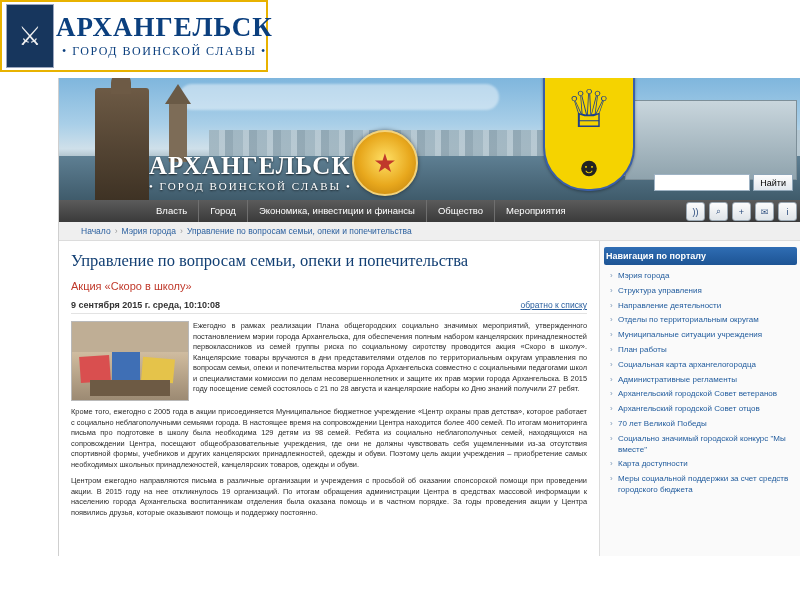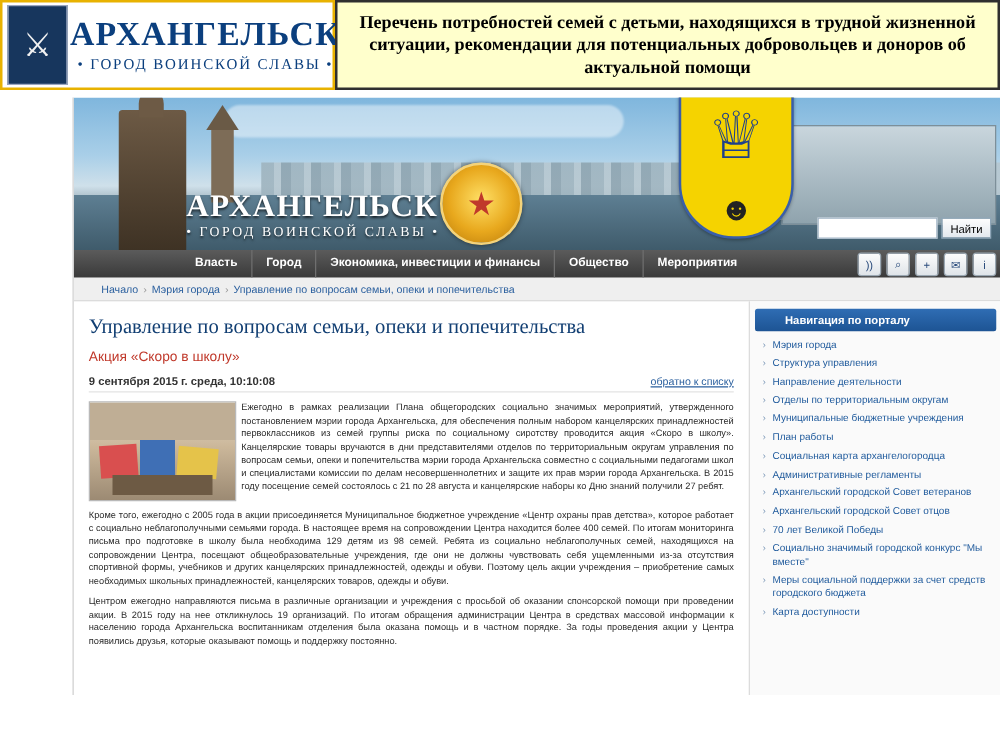--- a/index.html
+++ b/index.html
@@ -301,21 +301,20 @@
     font-size: 9.5px;
     padding-left: 86px;
     box-sizing: border-box;
     position: relative;
   }
   .navbar .navitem {
     padding: 0 11px;
     line-height: 22px;
     white-space: nowrap;
     cursor: pointer;
-    font-weight: bold;
   }
   .navbar .navitem + .navitem {
     border-left: 1px solid #6f6f6f;
   }
   .navicons {
     position: absolute;
     right: 4px;
     top: 2px;
     display: flex;
     gap: 4px;
@@ -423,21 +422,21 @@
     box-sizing: border-box;
     border-left: 1px solid #dcdcdc;
     background: #fafafa;
     padding-top: 6px;
   }
   .side-head {
     background: linear-gradient(#2f6db4, #1d5494);
     color: #fff;
     font-size: 9px;
     font-weight: bold;
-    padding: 4px 24px;
+    padding: 4px 2px;
     margin: 0 4px 4px 4px;
     border-radius: 2px;
   }
   .side ul {
     list-style: none;
     margin: 0;
     padding: 0 6px 0 10px;
   }
   .side li {
     font-size: 8px;
@@ -473,23 +472,20 @@
 
   <div class="topbar">
     <div class="logo-box">
       <div class="logo-emblem">
         <span class="fig">⚔</span>
       </div>
       <div class="logo-text">
         <div class="l1">АРХАНГЕЛЬСК</div>
         <div class="l2">• ГОРОД ВОИНСКОЙ СЛАВЫ •</div>
       </div>
-    </div>
-    <div class="title-box">
-      <div class="ttl">Перечень потребностей семей с детьми, находящихся в трудной жизненной ситуации, рекомендации для потенциальных добровольцев и доноров об актуальной помощи</div>
     </div>
   </div>
 
   <div class="site">
 
     <div class="hero">
       <div class="sky-cloud"></div>
       <div class="far-city"></div>
       <div class="water"></div>
       <div class="bld-right2"></div>
@@ -571,29 +567,29 @@
         </div>
       </div>
 
       <div class="side">
         <div class="side-head">Навигация по порталу</div>
         <ul>
           <li>Мэрия города</li>
           <li>Структура управления</li>
           <li>Направление деятельности</li>
           <li>Отделы по территориальным округам</li>
-          <li>Муниципальные бюджетные учреждения</li>
+          <li>Муниципальные ситуации учреждения</li>
           <li>План работы</li>
           <li>Социальная карта архангелогородца</li>
           <li>Административные регламенты</li>
           <li>Архангельский городской Совет ветеранов</li>
           <li>Архангельский городской Совет отцов</li>
           <li>70 лет Великой Победы</li>
           <li>Социально значимый городской конкурс "Мы вместе"</li>
+          <li>Карта доступности</li>
           <li>Меры социальной поддержки за счет средств городского бюджета</li>
-          <li>Карта доступности</li>
         </ul>
       </div>
 
     </div>
   </div>
 
 </div>
 
 </body></html>

